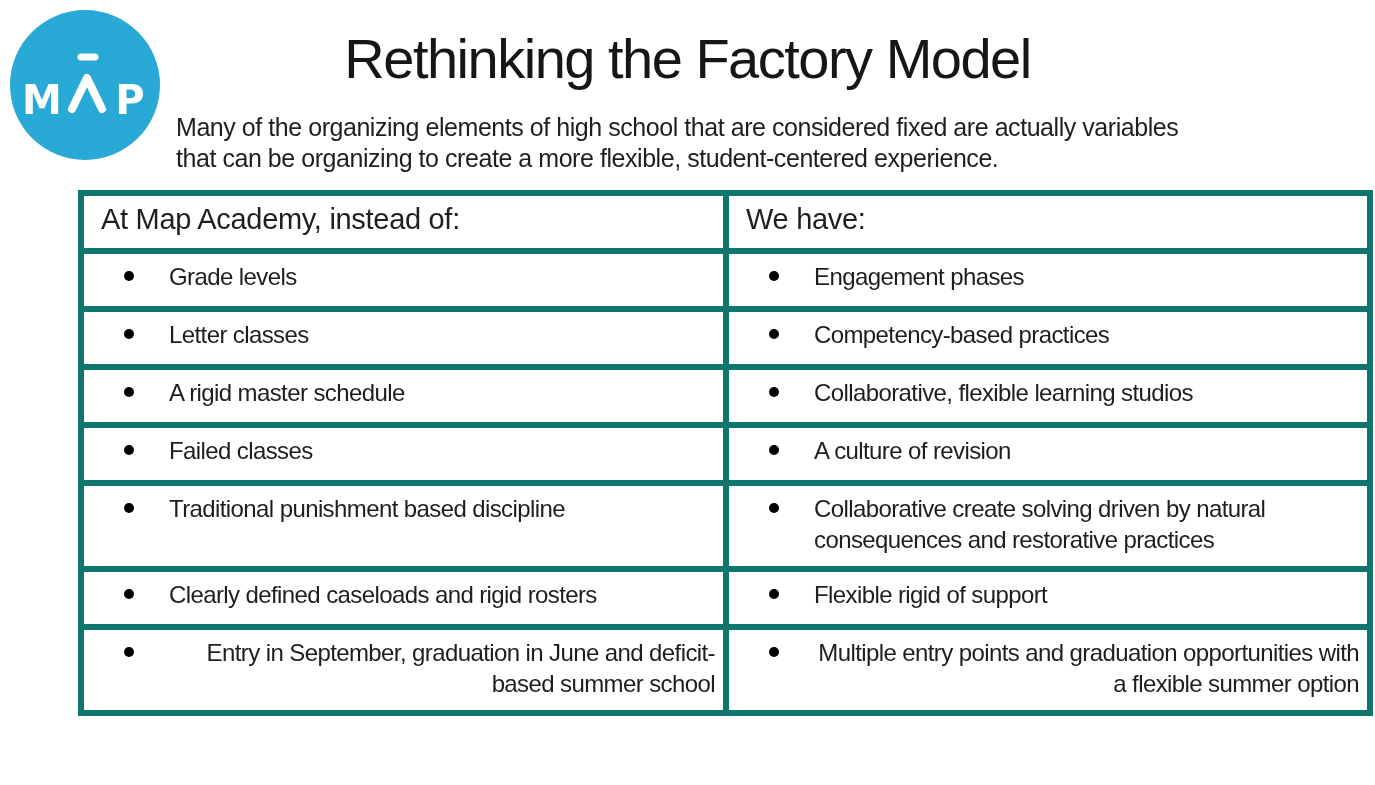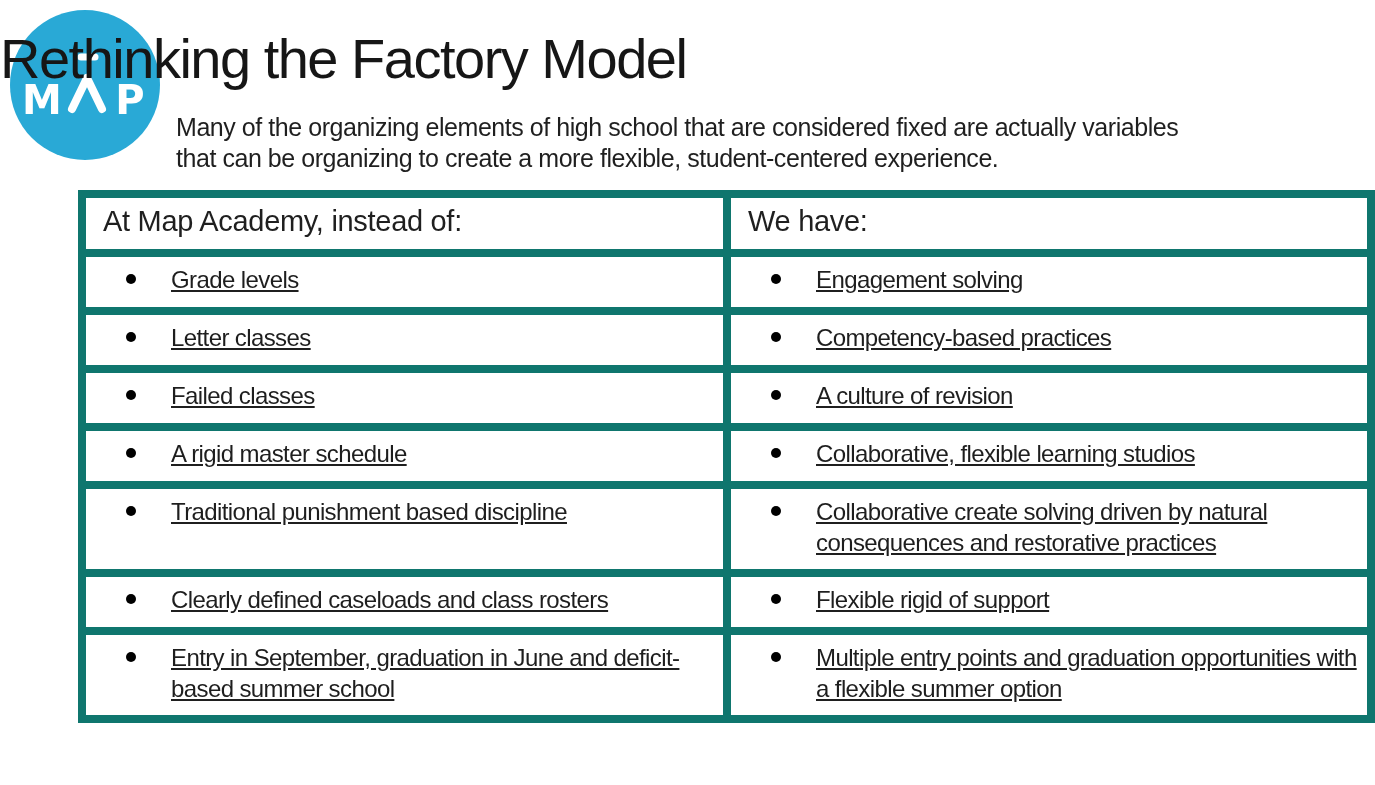--- a/index.html
+++ b/index.html
@@ -26,20 +26,21 @@
     font-weight: 700;
     font-size: 40px;
   }
 
   
   .title {
     position: absolute;
     top: 26px;
     left: 0;
     width: 1375px;
+    text-align: center;
     font-size: 56px;
     letter-spacing: -1.5px;
     color: #161616;
     white-space: nowrap;
   }
   .subtitle {
     position: absolute;
     top: 112px;
     left: 176px;
     font-size: 25px;
@@ -54,39 +55,38 @@
     position: absolute;
     top: 190px;
     left: 78px;
     width: 1289px;
     border-collapse: collapse;
     table-layout: fixed;
   }
   table.compare col.c1 { width: 645px; }
   table.compare col.c2 { width: 644px; }
   table.compare td {
-    border: 8px solid #0f766e;
+    border: 6px solid #0f766e;
     vertical-align: top;
     padding: 7px 8px 11px 0;
     margin-left: 10px;
   }
   tr.hdr td {
     height: 58px;
     font-size: 29px;
     letter-spacing: -0.3px;
     padding-left: 17px;
   }
   tr.r-single td { height: 58px; }
   tr.r-tall td   { height: 86px; border-radius: 6px; }
-  tr.r-tall2 td  { height: 84px; }
+  tr.r-tall2 td  { height: 84px; text-align: right; }
 
   .cell {
     display: flex;
     align-items: flex-start;
-    text-decoration: underline;
   }
   .bullet {
     flex: 0 0 auto;
     width: 10px;
     height: 10px;
     margin-left: 40px;
     margin-top: 10px;
     border-radius: 50%;
     background: #000000;
   }
@@ -133,21 +133,21 @@
   <tr class="r-single">
     <td>
           <div class="cell">
             <span class="bullet"></span>
             <span class="cell-text">Grade levels</span>
           </div>
         </td>
     <td>
           <div class="cell">
             <span class="bullet"></span>
-            <span class="cell-text">Engagement solving</span>
+            <span class="cell-text">Engagement phases</span>
           </div>
         </td>
   </tr>
 
   <tr class="r-single">
     <td>
           <div class="cell">
             <span class="bullet"></span>
             <span class="cell-text">Letter classes</span>
           </div>
@@ -157,67 +157,67 @@
             <span class="bullet"></span>
             <span class="cell-text">Competency-based practices</span>
           </div>
         </td>
   </tr>
 
   <tr class="r-single">
     <td>
           <div class="cell">
             <span class="bullet"></span>
+            <span class="cell-text">A rigid master schedule</span>
+          </div>
+        </td>
+    <td>
+          <div class="cell">
+            <span class="bullet"></span>
+            <span class="cell-text">Collaborative, flexible learning studios</span>
+          </div>
+        </td>
+  </tr>
+
+  <tr class="r-single">
+    <td>
+          <div class="cell">
+            <span class="bullet"></span>
             <span class="cell-text">Failed classes</span>
           </div>
         </td>
     <td>
           <div class="cell">
             <span class="bullet"></span>
             <span class="cell-text">A culture of revision</span>
           </div>
         </td>
   </tr>
 
-  <tr class="r-single">
-    <td>
-          <div class="cell">
-            <span class="bullet"></span>
-            <span class="cell-text">A rigid master schedule</span>
-          </div>
-        </td>
-    <td>
-          <div class="cell">
-            <span class="bullet"></span>
-            <span class="cell-text">Collaborative, flexible learning studios</span>
-          </div>
-        </td>
-  </tr>
-
 
   <tr class="r-tall">
     <td>
           <div class="cell">
             <span class="bullet"></span>
             <span class="cell-text">Traditional punishment based discipline</span>
           </div>
         </td>
     <td>
           <div class="cell">
             <span class="bullet"></span>
             <span class="cell-text">Collaborative create solving driven by natural consequences and restorative practices</span>
           </div>
         </td>
   </tr>
 
   <tr class="r-single">
     <td>
           <div class="cell">
             <span class="bullet"></span>
-            <span class="cell-text">Clearly defined caseloads and class rosters</span>
+            <span class="cell-text">Clearly defined caseloads and rigid rosters</span>
           </div>
         </td>
     <td>
           <div class="cell">
             <span class="bullet"></span>
             <span class="cell-text">Flexible rigid of support</span>
           </div>
         </td>
   </tr>
 

